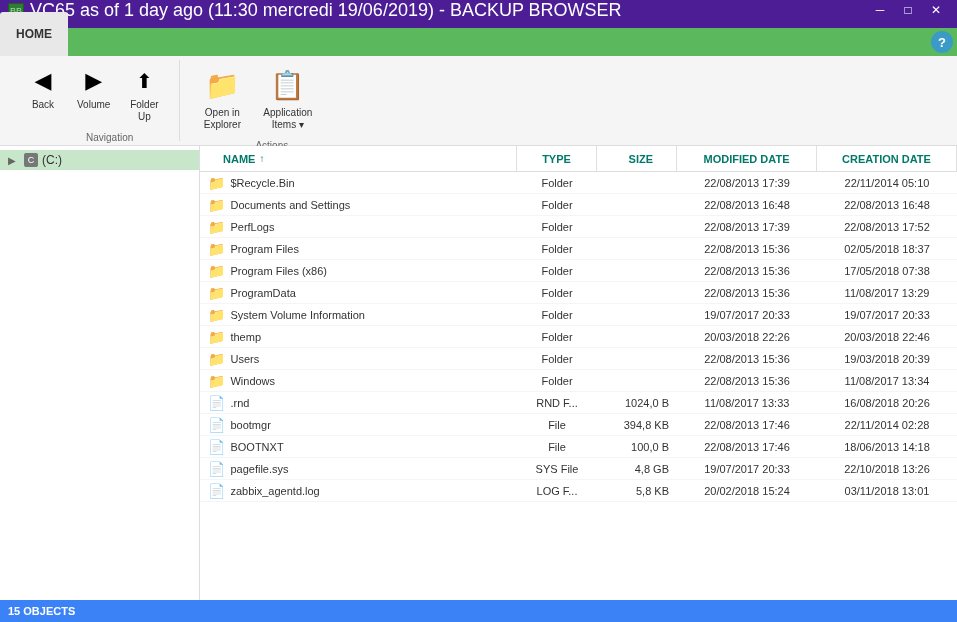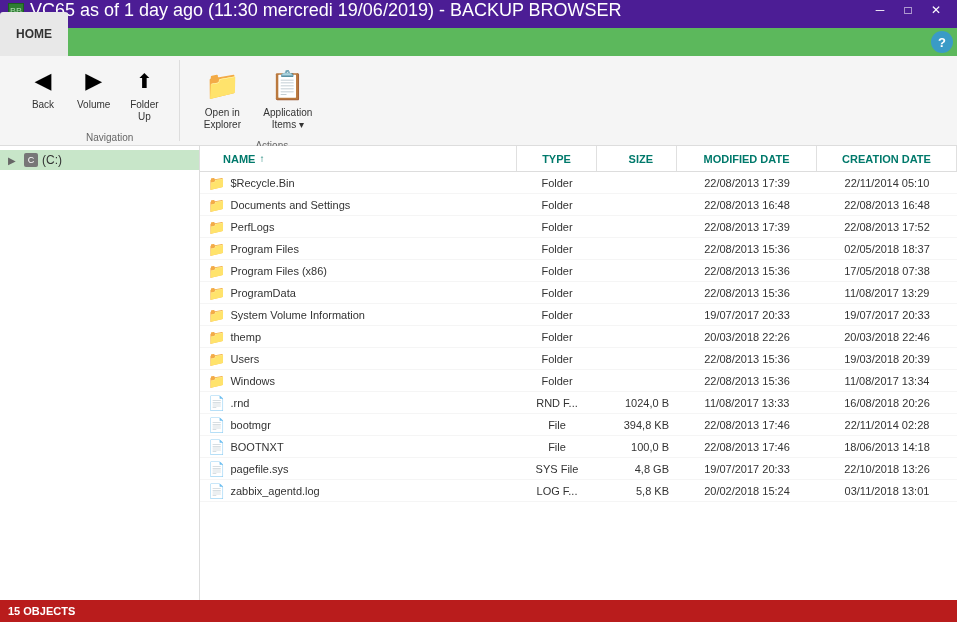--- a/index.html
+++ b/index.html
@@ -216,21 +216,21 @@
     .file-cell.type { width: 80px; justify-content: center; }
     .file-cell.size { width: 80px; justify-content: flex-end; }
     .file-cell.creation { width: 140px; justify-content: center; }
     .file-cell.modified { width: 140px; justify-content: center; }
     .file-icon { font-size: 14px; }
     .folder-icon { color: #f0a832; }
     .file-doc-icon { color: #888; }
 
     
     #status-bar {
-      background: #b91c1c;
+      background: #3b82f6;
       color: white;
       height: 22px;
       display: flex;
       align-items: center;
       padding: 0 8px;
       font-size: 11px;
       font-weight: bold;
     }
   </style>
 </head>

